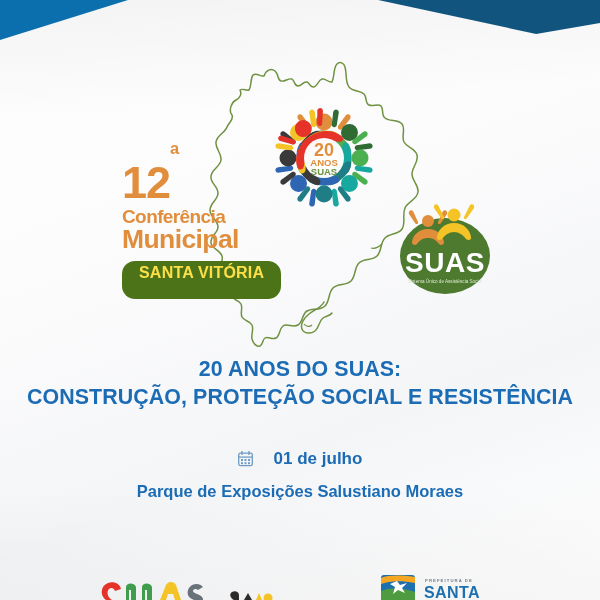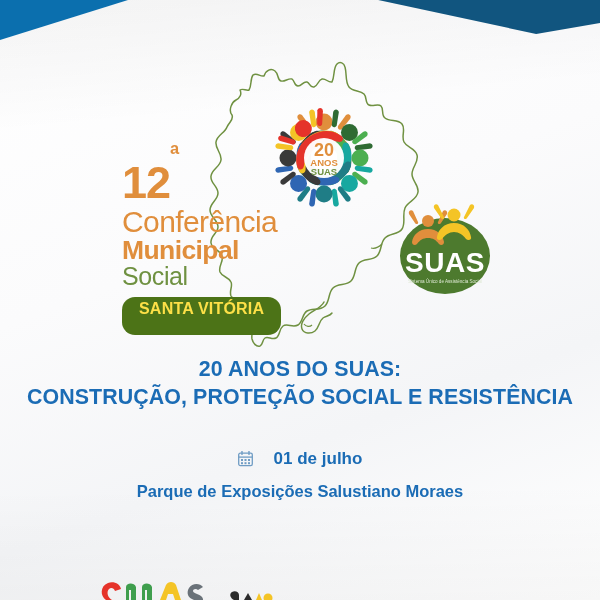--- a/index.html
+++ b/index.html
@@ -52,21 +52,21 @@
   .titleblock{
     position:absolute;left:122px;top:160px;width:250px;
     line-height:1.0;
   }
   .t-12{
     font-size:45px;font-weight:bold;color:#e08e3c;letter-spacing:-1px;
     font-family:"Liberation Sans",sans-serif;
   }
   .t-12 sup{font-size:25px;top:-0.75em;position:relative;}
   .t-conf{
-    font-size:30px;font-weight:normal;color:#e08e3c;letter-spacing:-0.6px;
+    font-size:19px;font-weight:bold;color:#e08e3c;letter-spacing:-0.6px;
     margin-top:2px;
   }
   .t-mun{
     font-size:26.5px;font-weight:bold;color:#e08e3c;letter-spacing:-0.6px;
   }
   .t-assist{
     font-size:25px;font-weight:normal;color:#6f9141;letter-spacing:-0.4px;margin-top:1px;
   }
   .t-social{
     font-size:25px;font-weight:normal;color:#6f9141;letter-spacing:-0.4px;
@@ -161,21 +161,20 @@
       <path d="M128 272 C130 275 134 275 136 273" stroke="#6f9141" stroke-width="1.2" fill="none"></path>
       <path d="M104 236 L104 236" stroke="#6f9141" stroke-width="1.2"></path>
       <path d="M195 196 C199 197 203 195 206 192" stroke="#6f9141" stroke-width="1.2" fill="none"></path>
     </svg>
   </div>
 
   <div class="titleblock">
     <div class="t-12"><span>12</span><sup>ª</sup></div>
     <div class="t-conf">Conferência</div>
     <div class="t-mun">Municipal</div>
-    <div class="t-social">Social</div>
     <div class="pill">SANTA VITÓRIA</div>
   </div>
 
   <div class="logo20">
     <svg viewBox="0 0 124 124" xmlns="http://www.w3.org/2000/svg">
       <g>
 
         <g transform="rotate(0 62 62)">
           <circle cx="62" cy="26" r="8.5" fill="#e08e3c"></circle>
           <path d="M62 36 c-14 0 -24 8 -27 18 c-1 4 3 6 6 3 c5 -5 12 -8 21 -8
@@ -313,16 +312,26 @@
 
     <div class="flogo midlogo">
       <svg width="62" height="26" viewBox="0 0 62 26" xmlns="http://www.w3.org/2000/svg">
         <path d="M6 26 C2 24 1 20 4 18 C7 16 11 18 11 21 L11 26 Z" fill="#2b2b2b"></path>
         <path d="M16 26 L20 19 L24 26 Z" fill="#2b2b2b"></path>
         <path d="M28 26 L31 19 L34 26 Z" fill="#f4c426"></path>
         <circle cx="40" cy="24" r="4.5" fill="#f4c426"></circle>
       </svg>
     </div>
 
+    <div class="flogo pref">
+      <svg width="120" height="26" viewBox="0 0 120 26" xmlns="http://www.w3.org/2000/svg">
+        <rect x="1" y="1" width="34" height="25" rx="3" fill="#1d6fae"></rect>
+        <path d="M1 4 C8 1 20 1 35 3 L35 9 C20 6 9 7 1 10 Z" fill="#f5a623"></path>
+        <path d="M1 17 C10 13 24 14 35 18 L35 26 L1 26 Z" fill="#4f9b3f"></path>
+        <path d="M17 7 L20 11 L27 9 L22 14 L25 19 L18 16 L13 20 L15 13 L10 10 Z" fill="#ffffff"></path>
+        <text x="45" y="8" font-family="Liberation Sans, sans-serif" font-size="4.2" font-weight="bold" fill="#6f7f8c" letter-spacing="1.1">PREFEITURA DE</text>
+        <text x="44" y="24" font-family="Liberation Sans, sans-serif" font-size="16" font-weight="bold" fill="#1d6fae" letter-spacing="0.4">SANTA</text>
+      </svg>
+    </div>
 
   </div>
 
 </div>
 
 </body></html>

